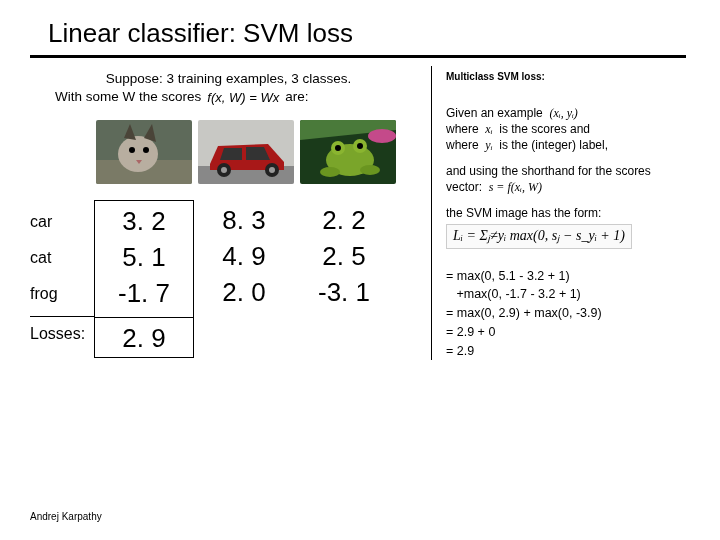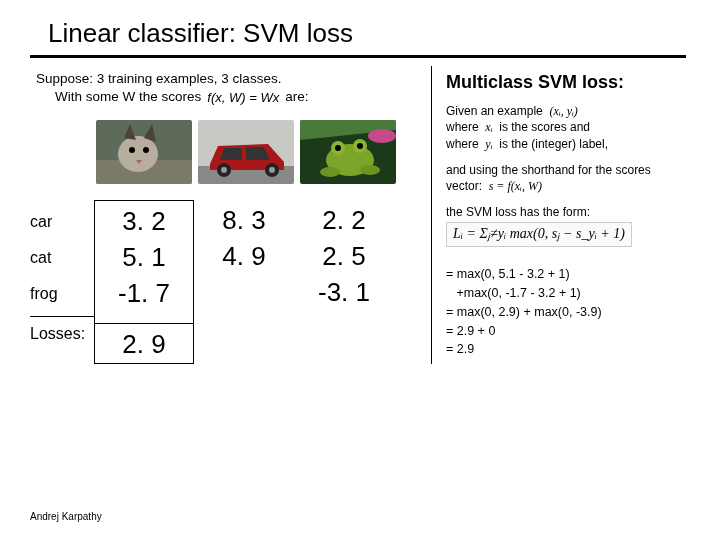--- a/index.html
+++ b/index.html
@@ -28,20 +28,21 @@
   }
   .left {
     width: 402px;
     border-right: 1.5px solid #000;
     padding-right: 10px;
   }
   .suppose {
     font-size: 13.5px;
     line-height: 1.35;
     padding: 4px 0 0 6px;
+    text-align: center;
   }
   .suppose .line2 {
     display: flex;
     align-items: center;
     margin-left: 19px;
   }
   .suppose .fx {
     font-style: italic;
     font-family: Liberation Sans, sans-serif;
     margin: 0 6px;
@@ -84,34 +85,34 @@
     font-size: 26px;
     line-height: 36px;
     padding: 2px 0 4px;
   }
   .score-col.boxed {
     border: 1.5px solid #000;
     position: relative;
   }
   .loss-row {
     border-top: 1.2px solid #000;
-    margin-top: 12px;
+    margin-top: 6px;
     padding-top: 2px;
     height: 36px;
   }
   .right {
     width: 260px;
     padding: 4px 10px 0 14px;
     font-size: 12px;
     line-height: 1.35;
   }
   .right .hdr {
     font-weight: bold;
-    font-size: 18px;
-    margin-bottom: 9px;
+    font-size: 10px;
+    margin-bottom: 21px;
   }
   .right .block { margin-bottom: 10px; }
   .xi, .yi, .sv {
     font-family: 'Times New Roman', serif;
     font-style: italic;
   }
   .formula-box {
     font-family: 'Times New Roman', serif;
     font-style: italic;
     font-size: 14px;
@@ -203,20 +204,21 @@
       <div class="cols">
         <div class="score-col boxed">
           <div>3. 2</div>
           <div>5. 1</div>
           <div>-1. 7</div>
           <div class="loss-row">2. 9</div>
         </div>
         <div class="score-col">
           <div>8. 3</div>
           <div>4. 9</div>
+          <div>2. 0</div>
         </div>
         <div class="score-col">
           <div>2. 2</div>
           <div>2. 5</div>
           <div>-3. 1</div>
         </div>
       </div>
     </div>
   </div>
 
@@ -233,21 +235,21 @@
       &nbsp;<span class="yi">yᵢ</span>&nbsp;
       <span>is the (integer) label,</span>
     </div>
 
     <div class="block">
       <span>and using the shorthand for the scores vector:</span>
       &nbsp;<span class="sv">s = f(xᵢ, W)</span>
     </div>
 
     <div class="block">
-      <div>the SVM loss has the form:</div>
+      <div>the SVM image has the form:</div>
       <div class="formula-box">Lᵢ = Σⱼ≠yᵢ max(0, sⱼ − s_yᵢ + 1)</div>
     </div>
 
     <div class="calc">= max(0, 5.1 - 3.2 + 1)
    +max(0, -1.7 - 3.2 + 1)
 = max(0, 2.9) + max(0, -3.9)
 = 2.9 + 0
 = 2.9</div>
   </div>
 

